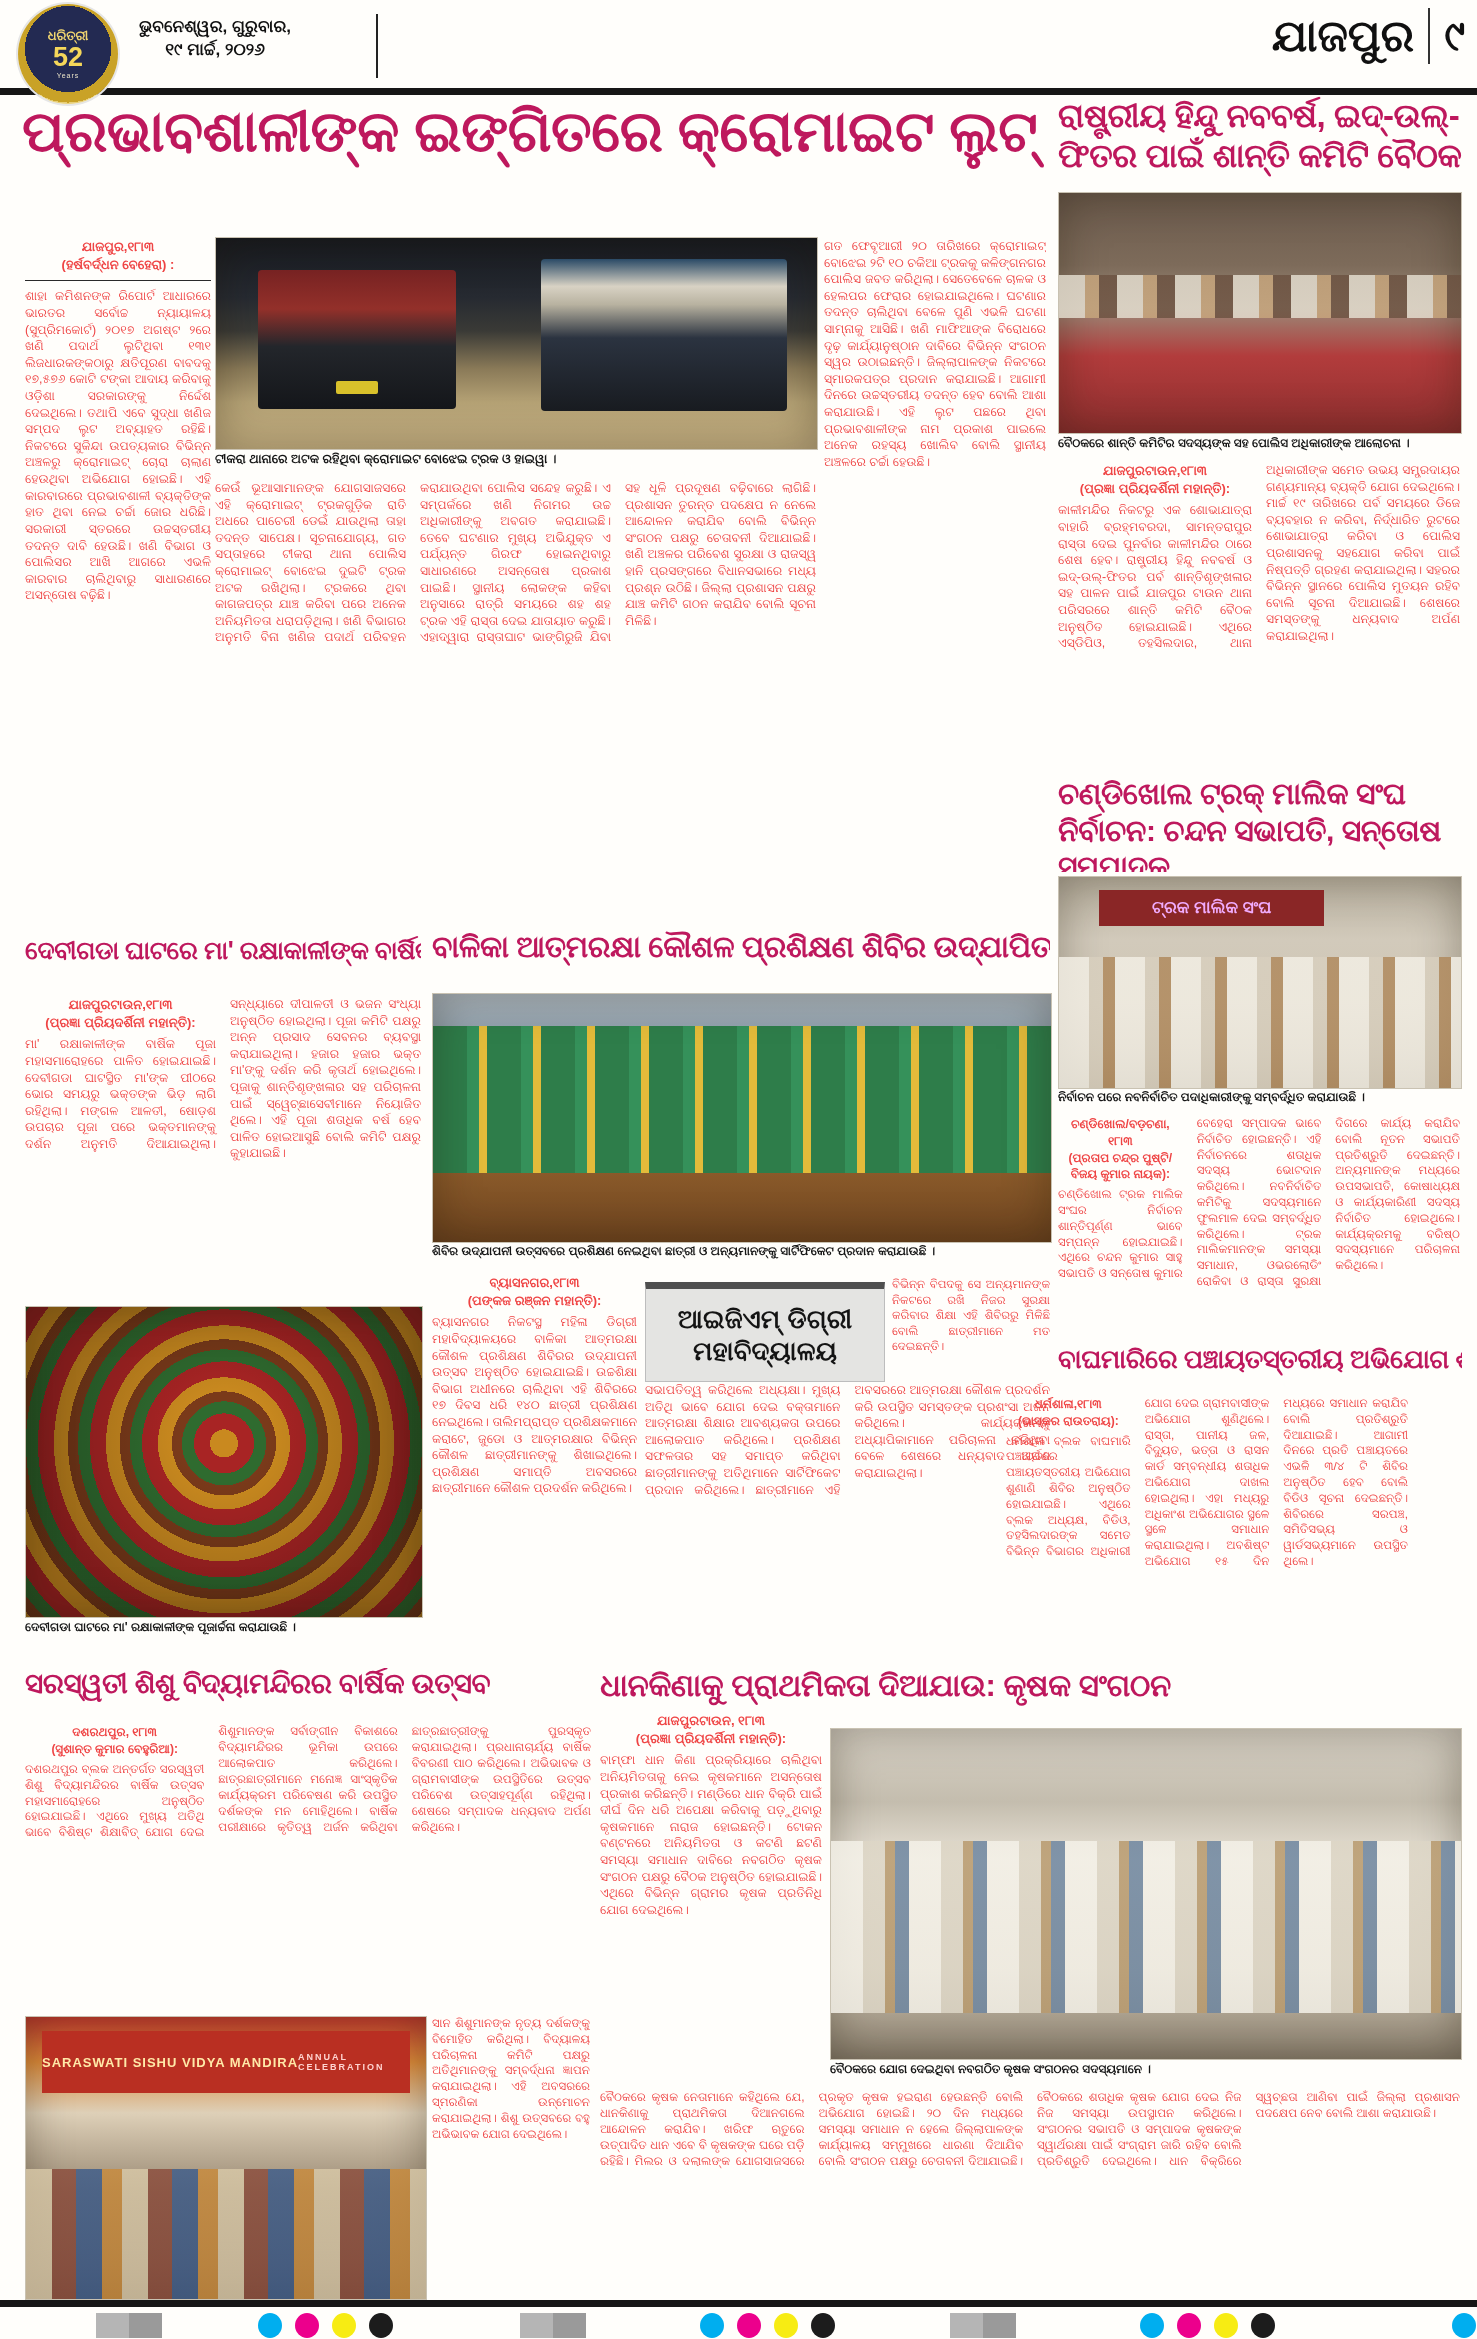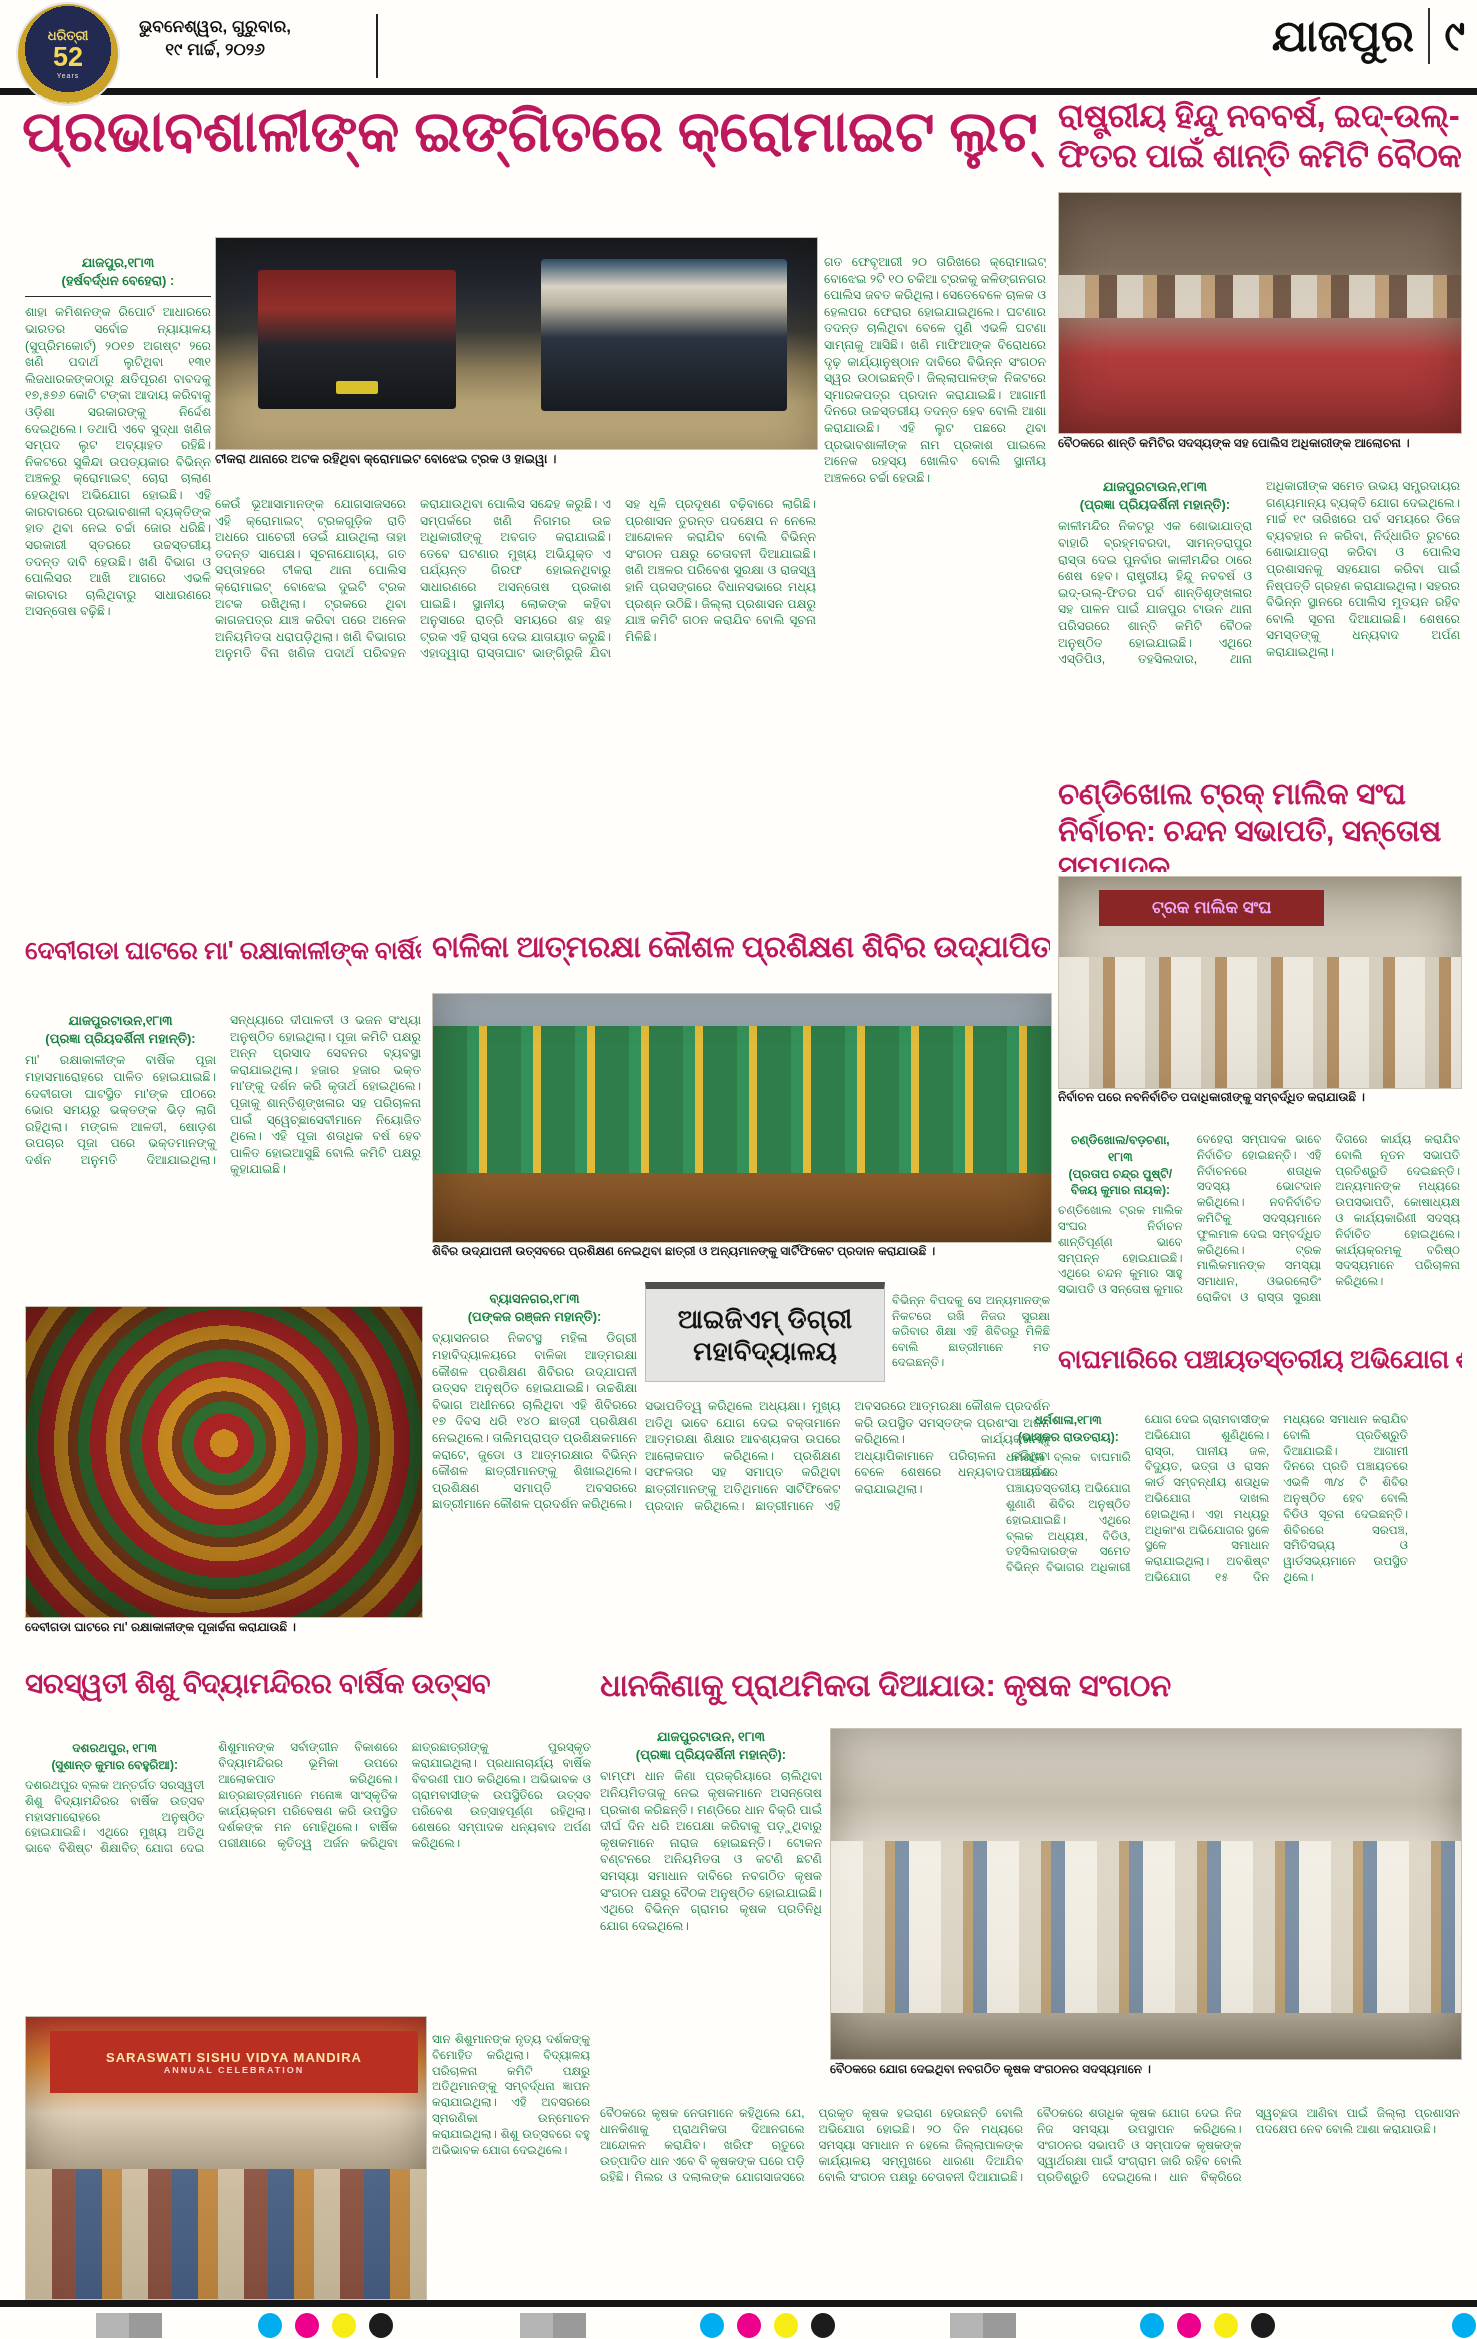--- a/index.html
+++ b/index.html
@@ -32,21 +32,21 @@
   }
   .mast-div{left:376px;top:14px;width:2px;height:64px;background:#222;}
   .section-wrap{left:1050px;top:8px;width:415px;display:flex;align-items:center;justify-content:flex-end;gap:14px;}
   .section-title{font-size:44px;font-weight:800;color:#101010;}
   .section-bar{width:2px;height:56px;background:#333;}
   .page-num{font-size:42px;font-weight:800;color:#101010;}
   
   .headline{font-weight:800;color:#be185d;letter-spacing:-.5px;overflow:hidden;}
   .hl-lead{font-size:57px;line-height:1.05;white-space:nowrap;}
   .hl-2l{line-height:1.22;}
-  .bodyblock{font-size:12.4px;line-height:1.34;text-align:justify;overflow:hidden;color:#15803d;margin-top:16px;}
+  .bodyblock{font-size:12.4px;line-height:1.34;text-align:justify;overflow:hidden;color:#ef4444;}
   .cols2{column-count:2;column-gap:14px;}
   .cols3{column-count:3;column-gap:14px;}
   .cols4{column-count:4;column-gap:14px;}
   .dateline{font-weight:bold;text-align:center;font-size:13px;line-height:1.4;break-inside:avoid;margin-bottom:4px;}
   .dateline.underlined{border-bottom:1.5px solid #2a2a2a;padding-bottom:6px;margin-bottom:7px;}
   .caption{font-size:12.6px;font-weight:bold;color:#151515;overflow:hidden;white-space:nowrap;}
   
   .photo{overflow:hidden;box-shadow:inset 0 0 46px rgba(30,20,5,.35);border:1px solid #c9c2b2;}
   .ph-lead{background:linear-gradient(180deg,#171a20 0%,#262a31 28%,#3a3a36 44%,#8a7a58 62%,#b5a275 78%,#c6b183 100%);}
   .ph-lead .truckA{position:absolute;left:7%;top:15%;width:33%;height:66%;
@@ -66,21 +66,21 @@
     radial-gradient(circle at 50% 42%,rgba(0,0,0,0) 0 16%,rgba(0,0,0,.25) 70%),
     repeating-radial-gradient(circle at 50% 44%,#c9891f 0 14px,#a82424 14px 30px,#2f6b2f 30px 42px,#7a3a1a 42px 52px);}
   .ph-defense{background:
     linear-gradient(180deg,#aeb9c2 0%,#93a2ad 13%,rgba(0,0,0,0) 13%),
     linear-gradient(180deg,rgba(0,0,0,0) 0 72%,#8a5a2a 72%,#6e441f 100%),
     repeating-linear-gradient(90deg,#2e7d4a 0 34px,#35915a 34px 46px,#e3bb3a 46px 54px);}
   .ph-school{background:linear-gradient(180deg,#c23b2e 0%,#d9893a 16%,#ded0b8 34%,#9a8a74 62%,#6b5b4c 100%);}
   .ph-school .crowdrow{position:absolute;left:0;bottom:0;width:100%;height:46%;
     background:repeating-linear-gradient(90deg,#d9c9a8 0 26px,#8a4a3a 26px 50px,#3a5a8a 50px 76px,#c98a3a 76px 96px);opacity:.8;}
   .ph-school .sbanner{position:absolute;left:4%;top:5%;width:92%;height:22%;background:#b92f22;
-    display:flex;flex-direction:column;align-items:center;justify-content:center;color:#ffe9a8;font-weight:bold;overflow:hidden;margin-left:8px;}
+    display:flex;align-items:center;justify-content:center;color:#ffe9a8;font-weight:bold;overflow:hidden;}
   .ph-school .sbanner .b1{font-size:13px;letter-spacing:1px;white-space:nowrap;}
   .ph-school .sbanner .b2{font-size:9px;color:#ffd4d0;letter-spacing:2px;}
   .ph-farmers{background:linear-gradient(180deg,#d8d2c6 0%,#c4bdae 22%,#e8e2d6 40%,#cfc5b2 72%,#8a7f6e 100%);}
   .ph-farmers .crowd{position:absolute;left:0;top:34%;width:100%;height:52%;
     background:repeating-linear-gradient(90deg,#f4f1e8 0 32px,#ddd6c6 32px 54px,#b89a6e 54px 64px,#6e86a0 64px 78px);opacity:.85;}
   
   .igm-box{background:#e4e4e2;border:1px solid #bdbdbd;border-top:7px solid #4f4f4f;
     display:flex;flex-direction:column;align-items:center;justify-content:center;
     font-weight:800;font-size:26px;line-height:1.25;text-align:center;overflow:hidden;}
   

